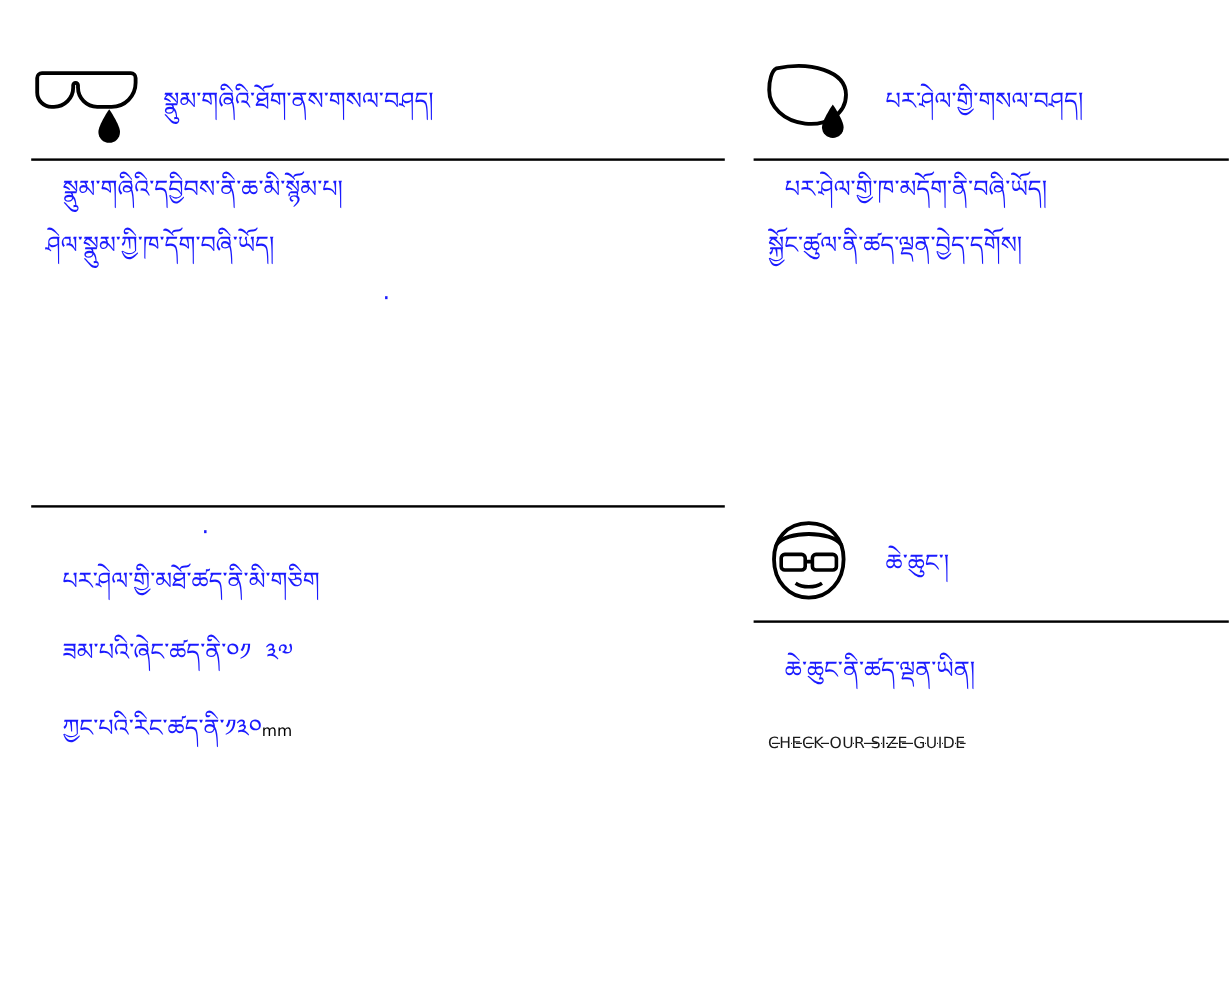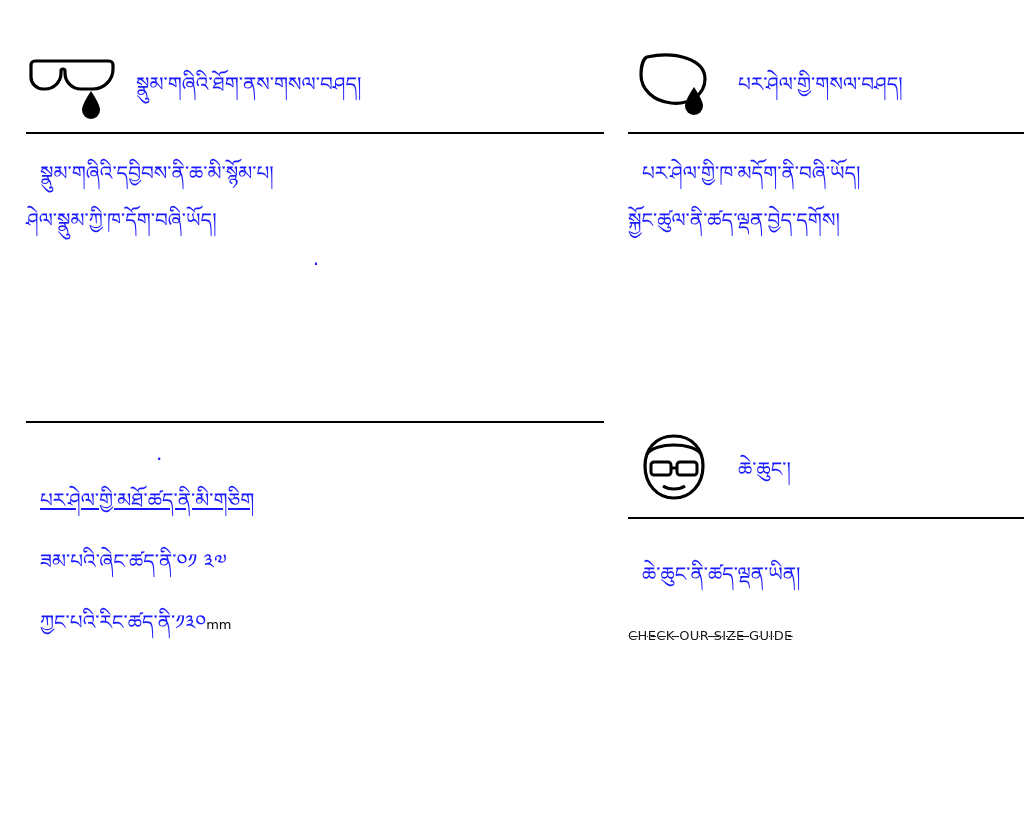--- a/index.html
+++ b/index.html
@@ -65,21 +65,22 @@
     white-space: nowrap;
   }
 
   .rule {
     height: 2px;
     background: #000000;
     width: 100%;
   }
 
   .body-lines {
-    padding-top: 24px;
+    padding-top: 8px;
+    margin-left: 12px;
   }
 
   .body-line {
     color: #1a1aff;
     font-size: 20px;
     line-height: 1.55;
     margin-bottom: 16px;
     white-space: nowrap;
   }
 
@@ -168,22 +169,22 @@
           <div class="body-line">སྐྱོང་ཚུལ་ནི་ཚད་ལྡན་བྱེད་དགོས།</div>
         </div>
       </div>
     </div>
 
     <div class="cell cell-c">
       <div class="cell-inner">
         <div class="rule"></div>
         <div class="body-lines">
           <div class="dot-mark" style="text-align:left; padding-left:130px;">·</div>
-          <div class="body-line indent-1" style="margin-top:18px;text-decoration:underline;">པར་ཤེལ་གྱི་མཐོ་ཚད་ནི་མི་གཅིག</div>
-          <div class="body-line indent-1" style="margin-top:30px;">ཟམ་པའི་ཞེང་ཚད་ནི་༠༡ ༣༧</div>
+          <div class="body-line indent-1" style="margin-top:18px;">པར་ཤེལ་གྱི་མཐོ་ཚད་ནི་མི་གཅིག</div>
+          <div class="body-line indent-1" style="margin-top:30px;font-family:Liberation Mono, monospace;">ཟམ་པའི་ཞེང་ཚད་ནི་༠༡ ༣༧</div>
           <div class="body-line indent-1" style="margin-top:30px;">
             <span>ཀྱང་པའི་རིང་ཚད་ནི་༡༣༠</span><span class="unit">mm</span>
           </div>
         </div>
       </div>
     </div>
 
     <div class="cell cell-d">
       <div class="cell-inner">
         <div class="card-head">

